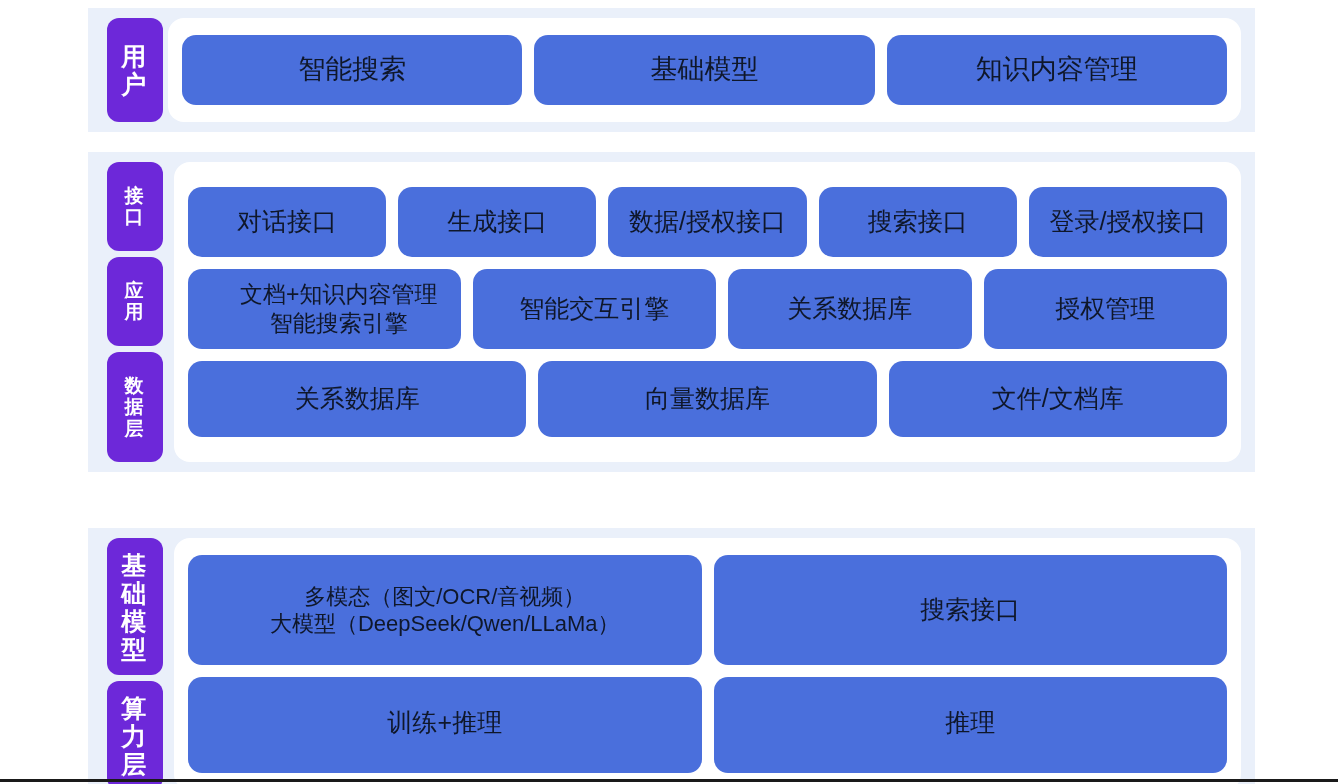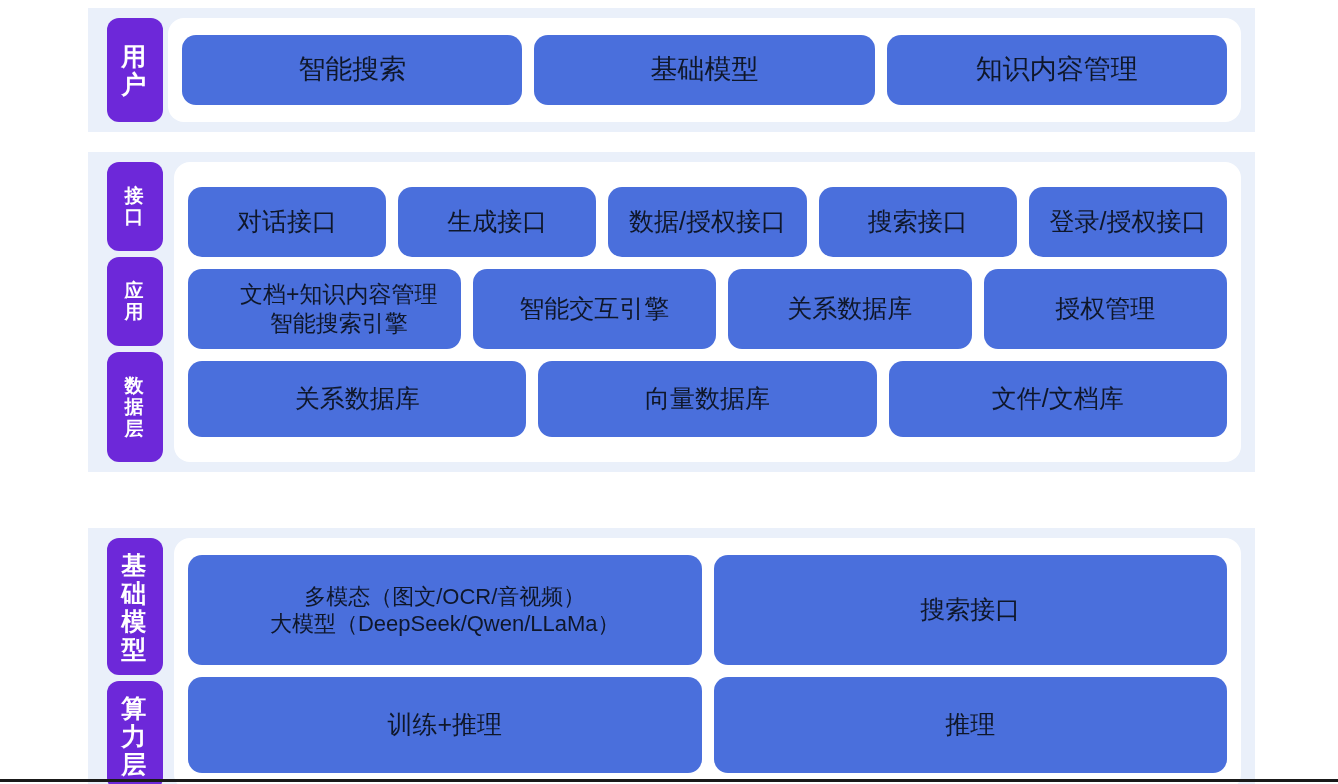--- a/index.html
+++ b/index.html
@@ -112,21 +112,21 @@
   
   #band-middle { top: 152px; height: 320px; }
   #band-middle .rail { font-size: 19px; }
   #band-middle .card { height: 70px; }
   #band-middle .row-app .card { height: 80px; }
   #band-middle .row-data .card { height: 76px; }
 
   
   #band-bottom { top: 528px; height: 272px; }
   #band-bottom .card { height: 110px; }
-  #band-bottom .row-compute .card { height: 96px; }
+  #band-bottom .row-compute .card { height: 96px; font-family: Liberation Mono, monospace; }
 
   
   #bottom-rule {
     position: absolute;
     left: 0;
     top: 779px;
     width: 1338px;
     height: 3px;
     background: #1a1a1a;
   }

